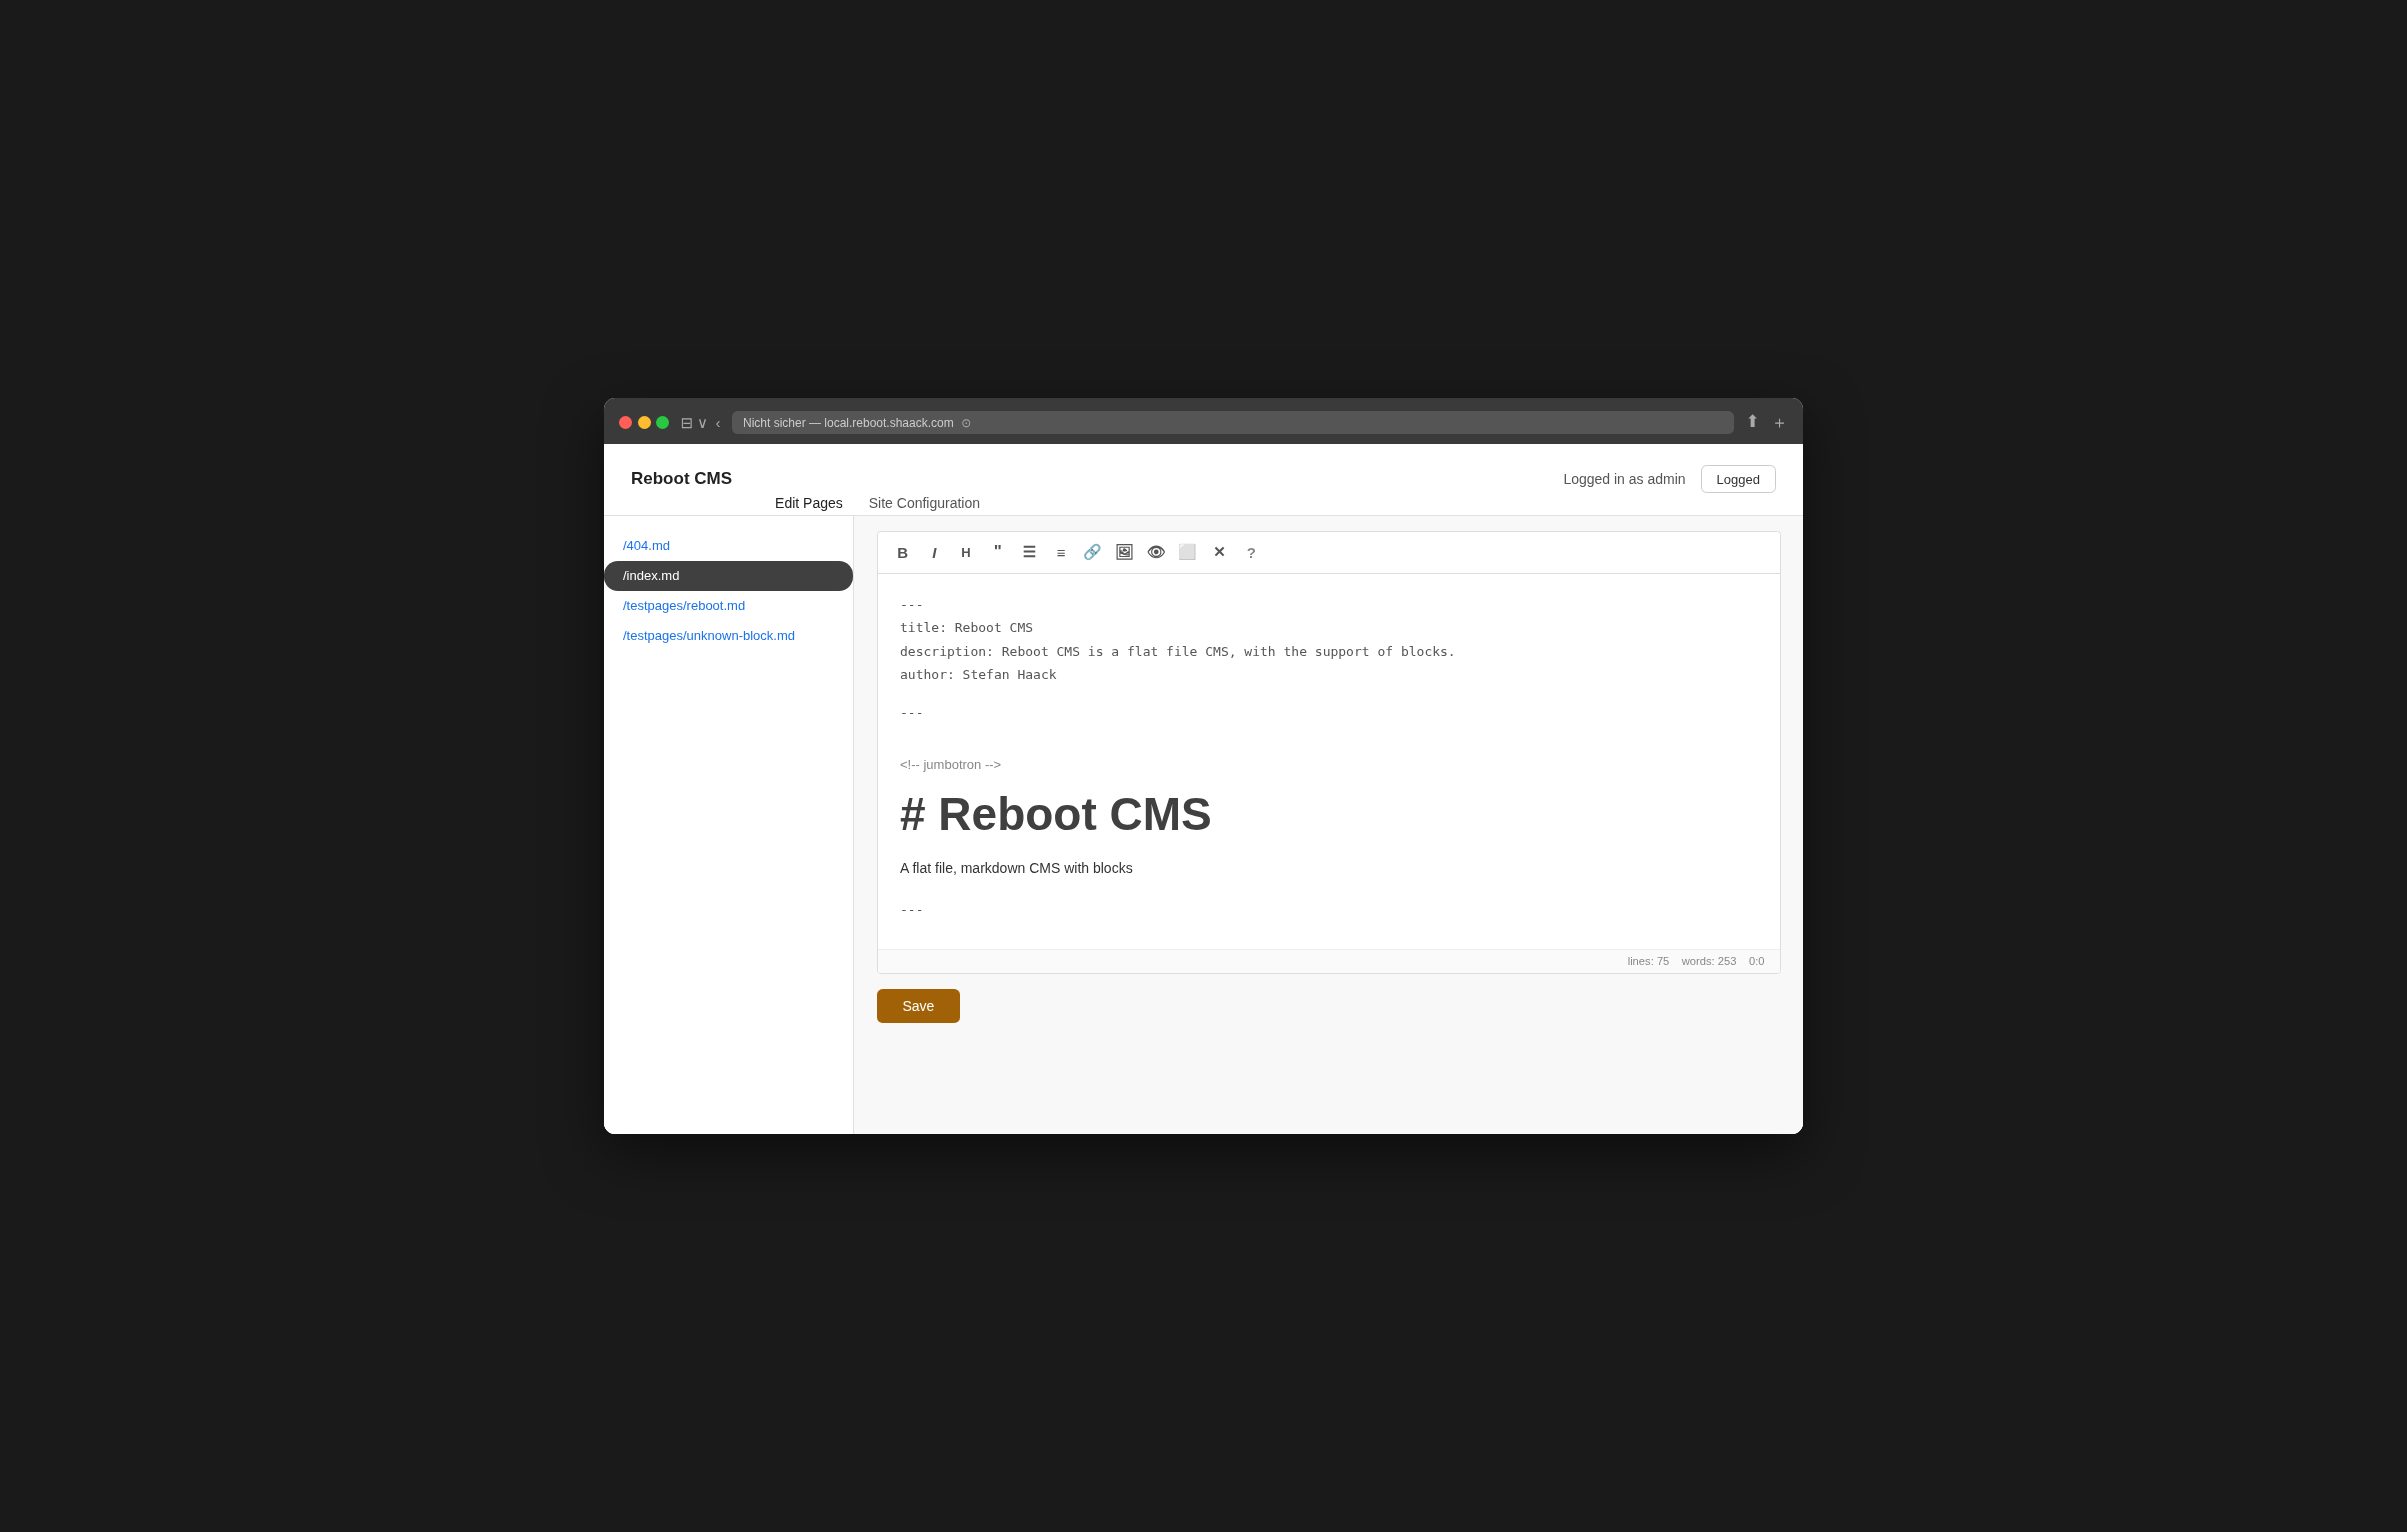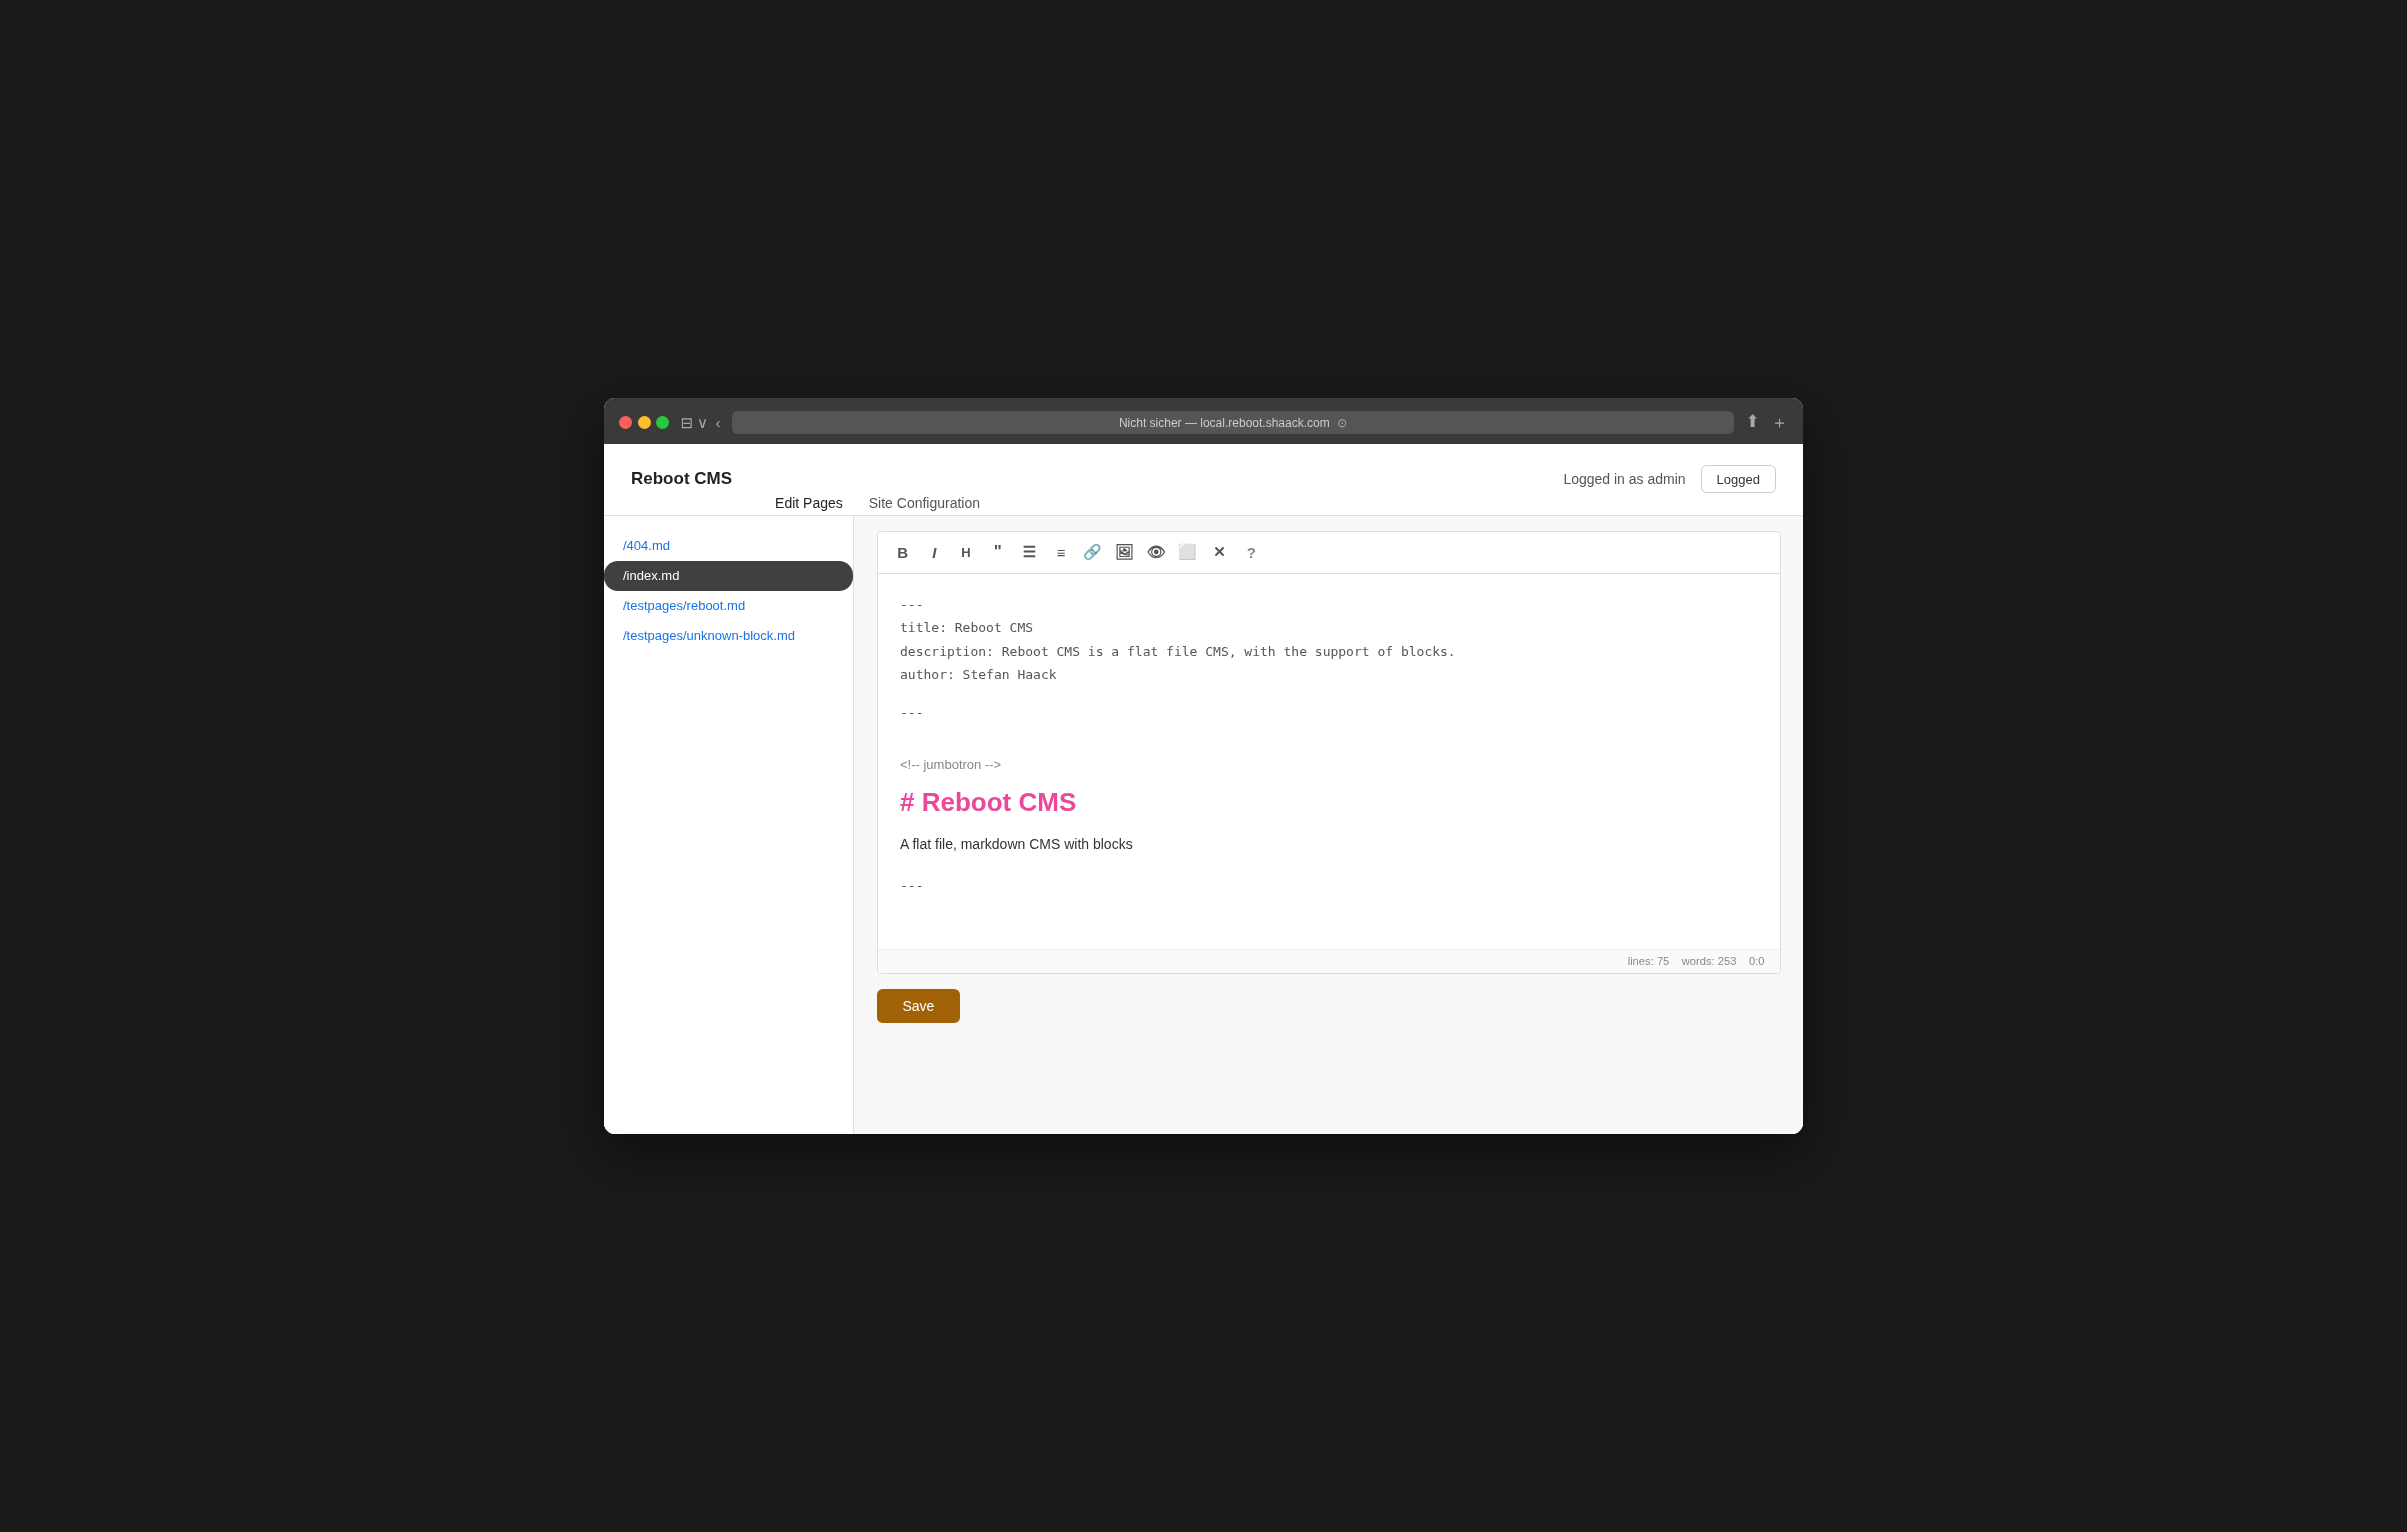--- a/index.html
+++ b/index.html
@@ -55,21 +55,21 @@
       cursor: pointer;
       font-size: 15px;
     }
     .address-bar {
       flex: 1;
       background: #555;
       border-radius: 5.6px;
       padding: 4.7px 11.2px;
       display: flex;
       align-items: center;
-      justify-content: center;
+      justify-content: flex-start;
       gap: 7.5px;
       color: #ccc;
       font-size: 12px;
     }
     .browser-actions {
       display: flex;
       gap: 11.2px;
       color: #aaa;
       font-size: 15px;
     }
@@ -197,23 +197,23 @@
       font-family: monospace;
       font-size: 13px;
       line-height: 1.8;
     }
     .editor-content .comment {
       color: #888;
       font-size: 13px;
       margin: 15px 0 3.7px 0;
     }
     .editor-content h1 {
-      font-size: 26px;
+      font-size: 46px;
       font-weight: 800;
-      color: #ec4899;
+      color: #404040;
       margin: 11.2px 0 15px 0;
       line-height: 1.2;
     }
     .editor-content p {
       margin: 11.2px 0;
       font-size: 14px;
     }
     .editor-status {
       padding: 5.6px 15px;
       text-align: right;

